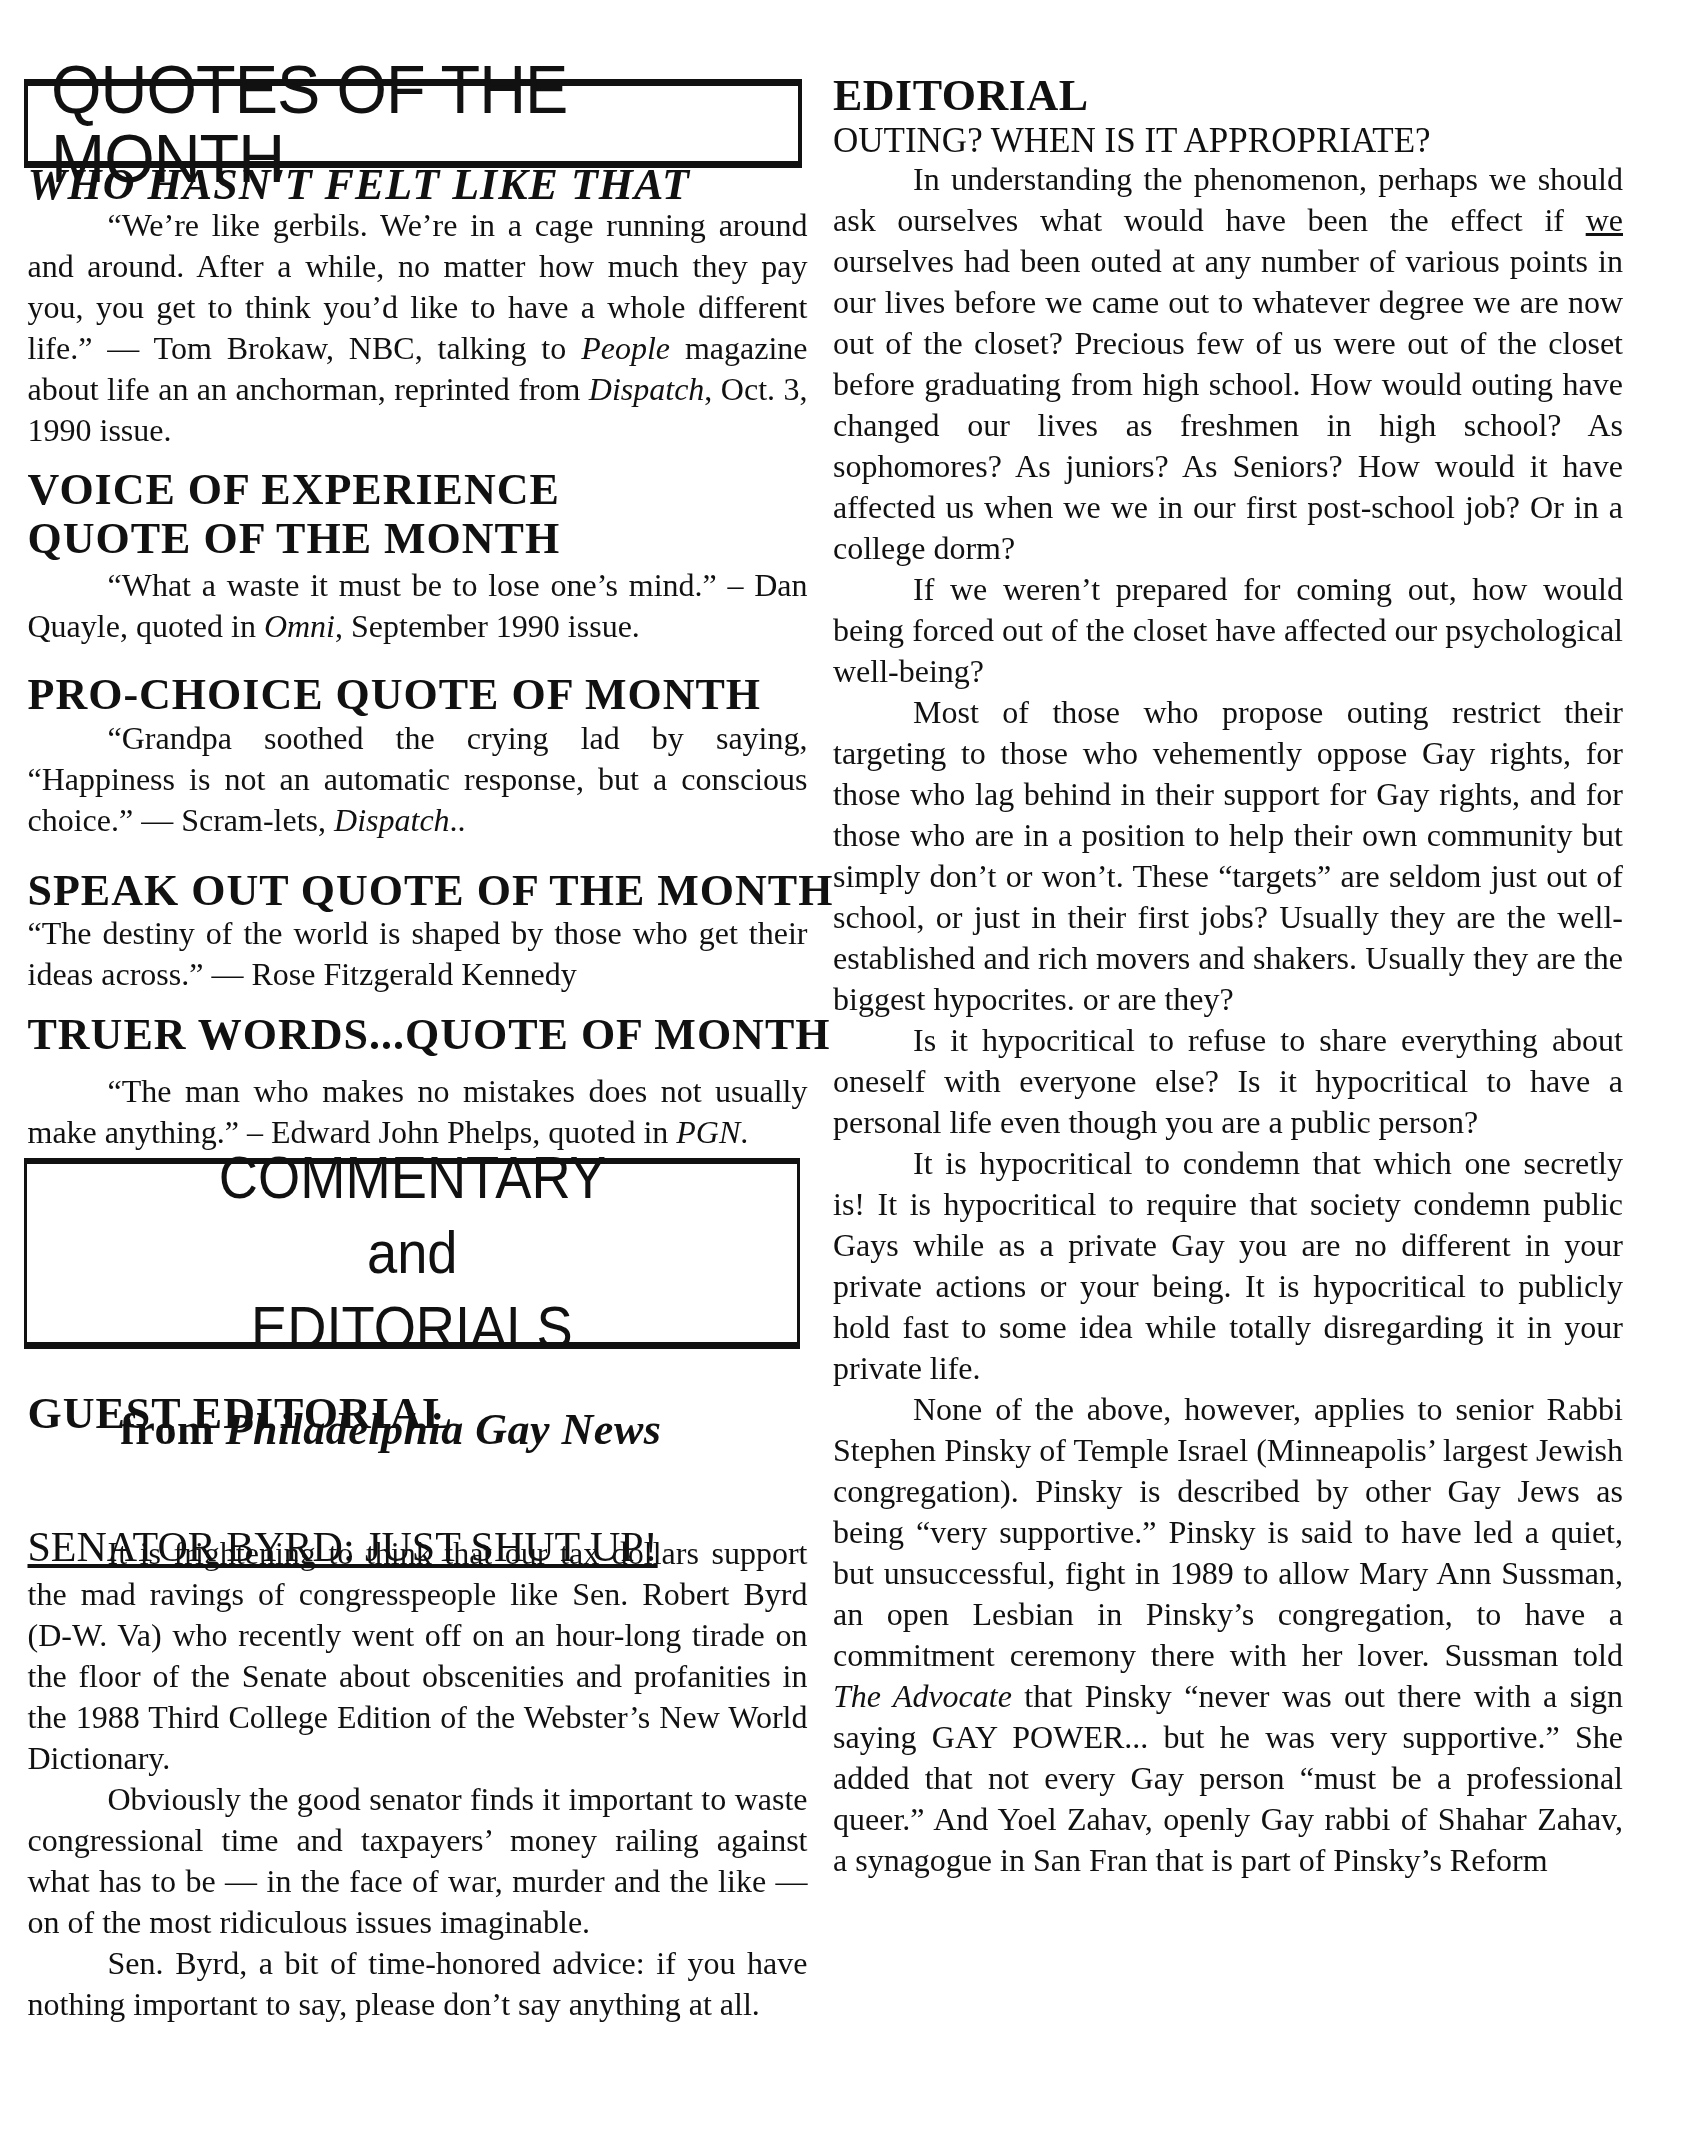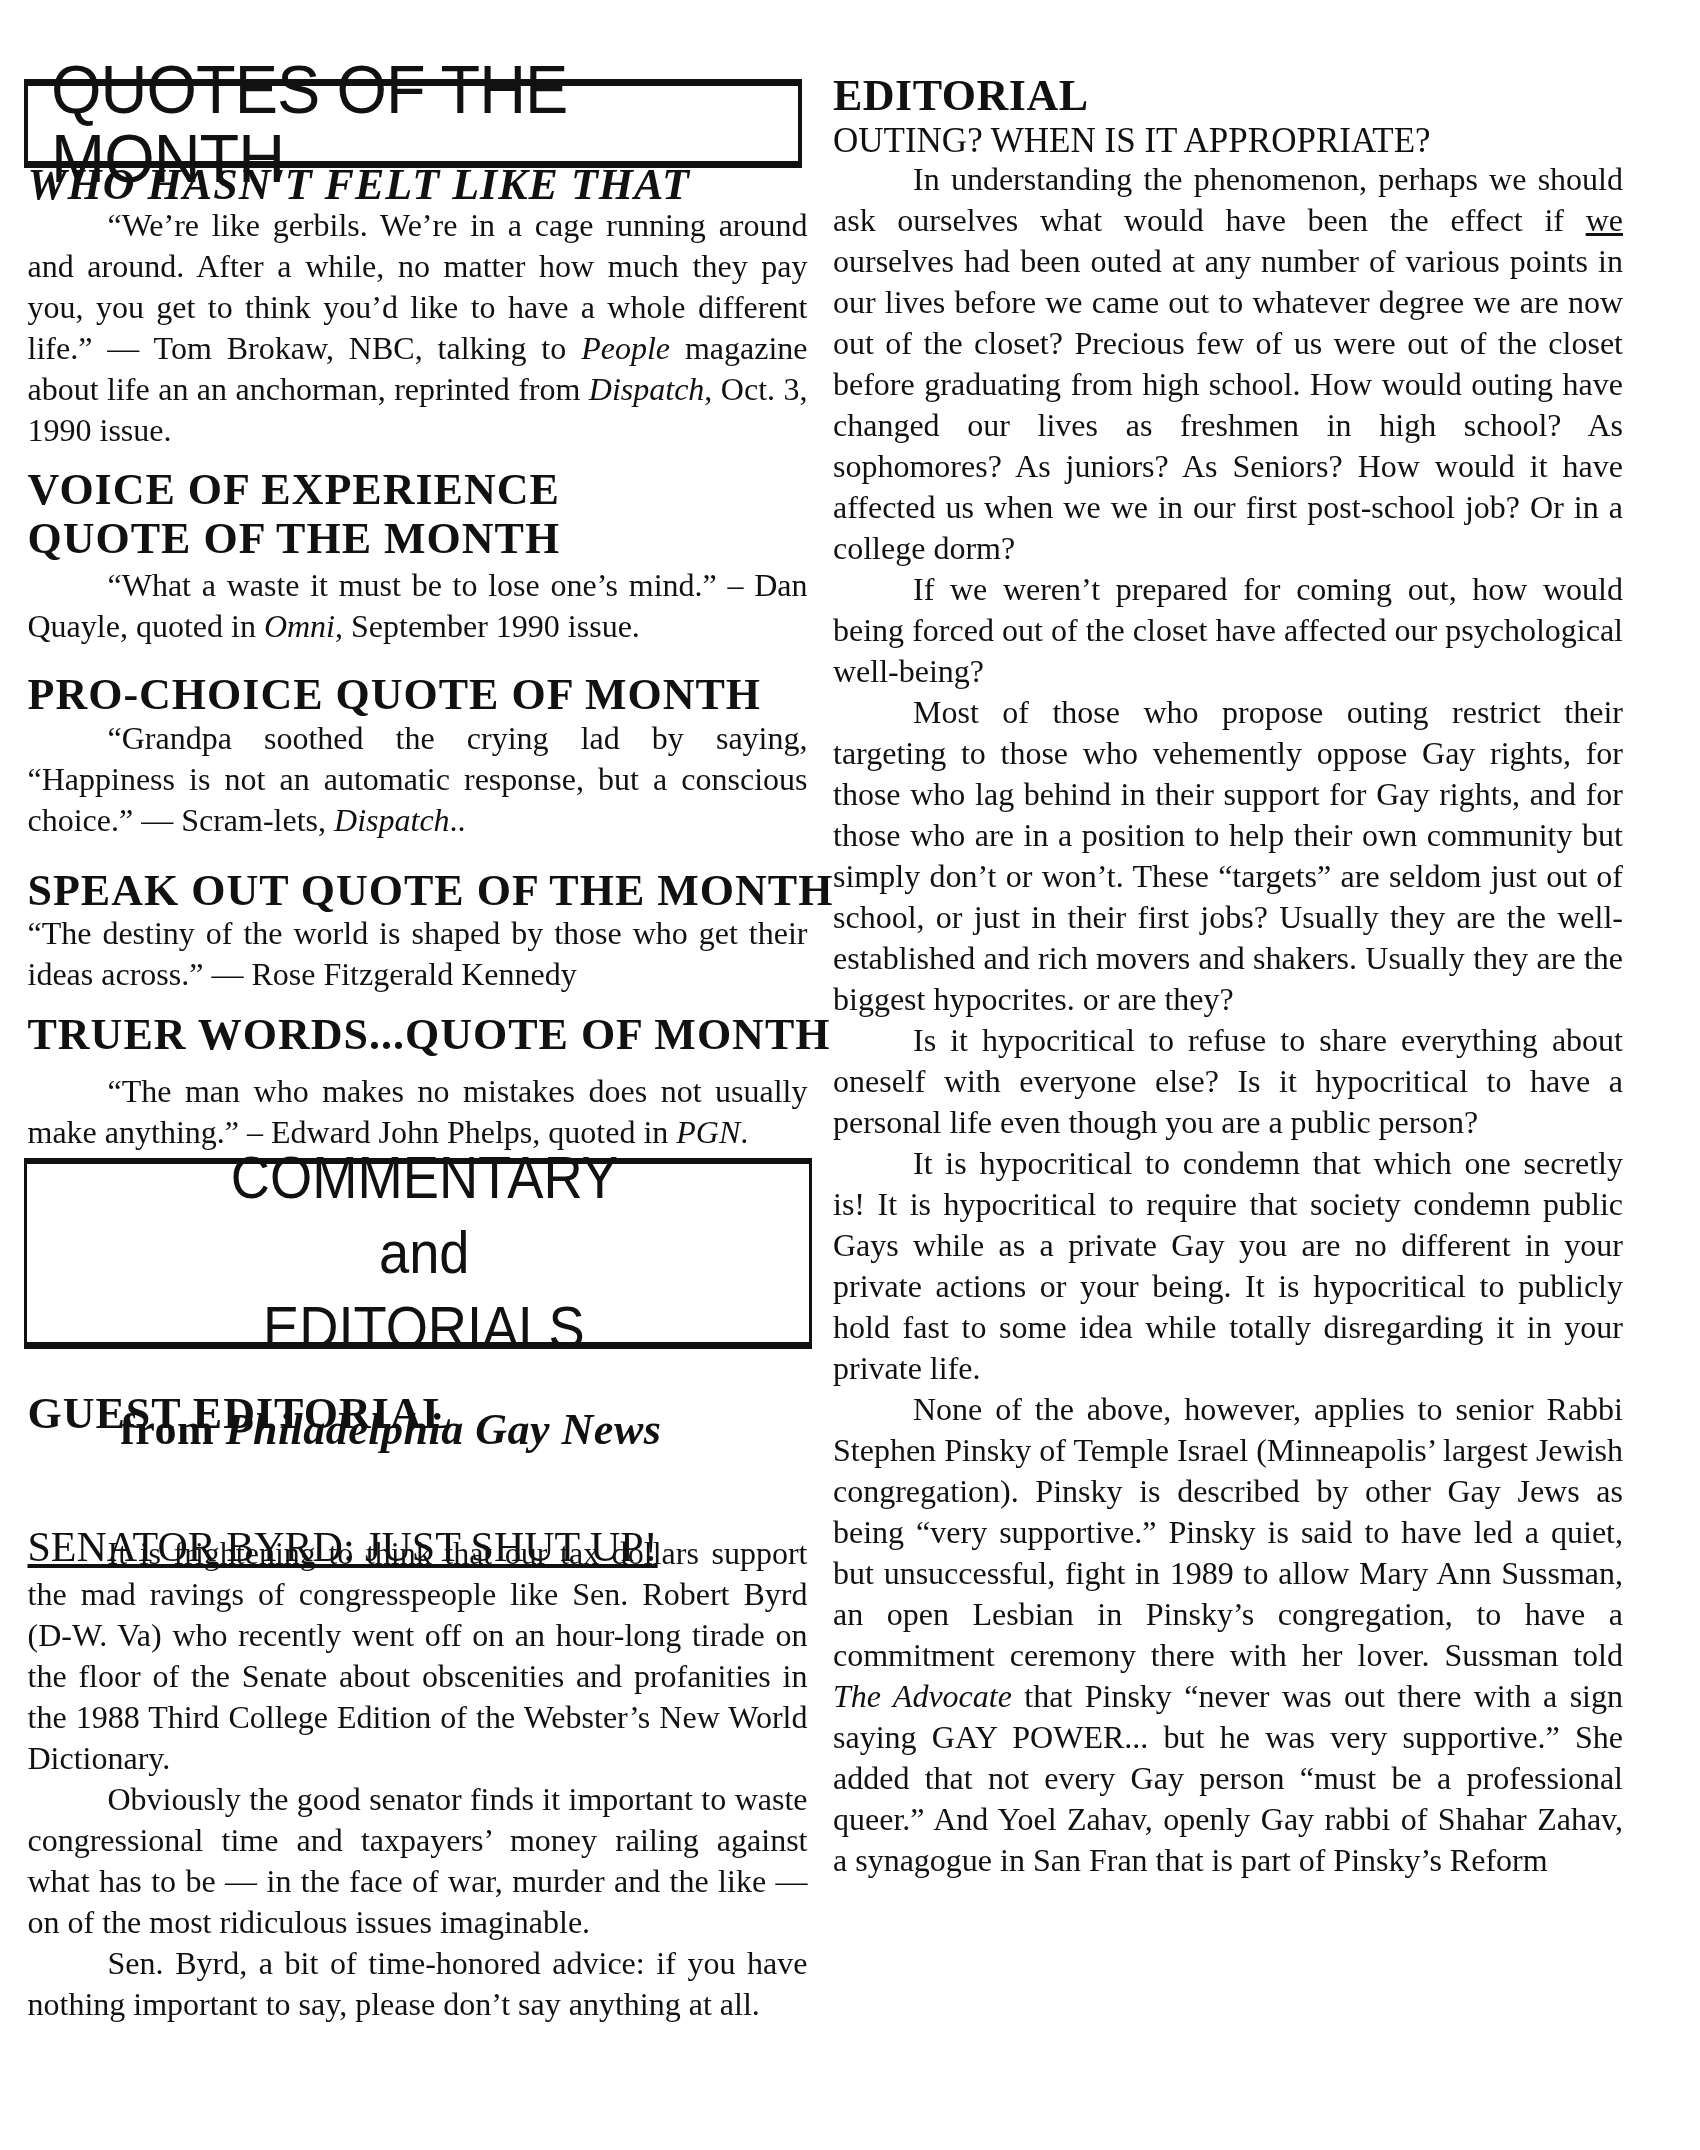--- a/index.html
+++ b/index.html
@@ -10,21 +10,21 @@
   .box-quotes {
     position: absolute; left: 24px; top: 79px; width: 770px; height: 75px;
     border: 4px solid #111; border-top-width: 7px; border-bottom-width: 7px;
     display: flex; align-items: center; justify-content: center;
   }
   .box-quotes span { font-size: 69px; letter-spacing: -1px; line-height: 1; transform: scaleX(0.94); display: inline-block; }
 
   .box-comm {
     position: absolute; left: 24px; top: 1158px; width: 770px; height: 178px;
     border: 3px solid #111; border-top-width: 6px; border-bottom-width: 7px;
-    display: flex; flex-direction: column; align-items: center; justify-content: center; padding-left: 12px;
+    display: flex; flex-direction: column; align-items: center; justify-content: center;
   }
   .box-comm span { font-size: 59px; line-height: 75px; display: block; transform: scaleX(0.92); }
 
   .head { position: absolute; font-weight: bold; font-size: 44px; line-height: 1; white-space: nowrap; letter-spacing: 1px; }
   .head-plain { position: absolute; font-size: 42px; line-height: 1; white-space: nowrap; }
   .body-text { position: absolute; font-size: 32px; line-height: 41px; text-align: justify; }
   .body-text p { margin: 0; text-indent: 80px; }
   .body-text p.noindent { text-indent: 0; }
   i { font-style: italic; }
   u { text-decoration: underline; text-decoration-thickness: 2.5px; margin-top: 28px; }

